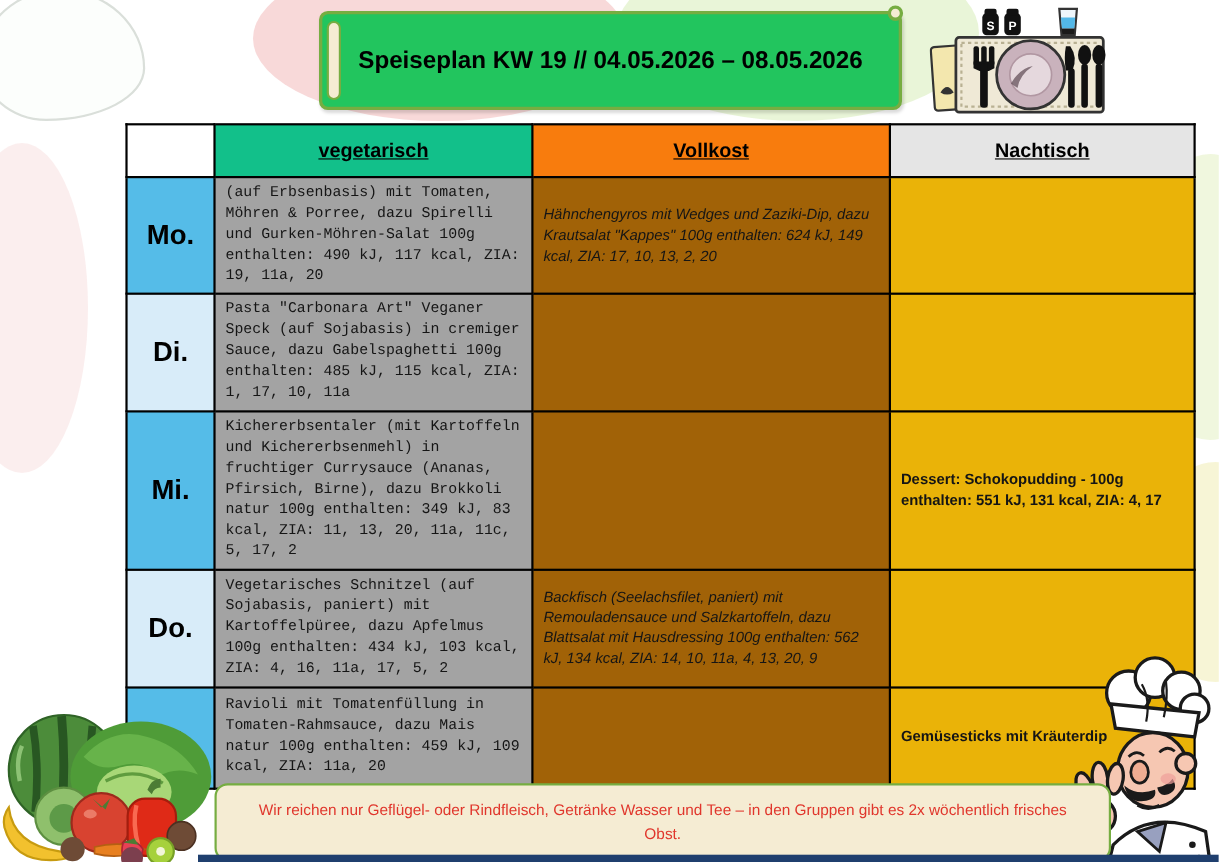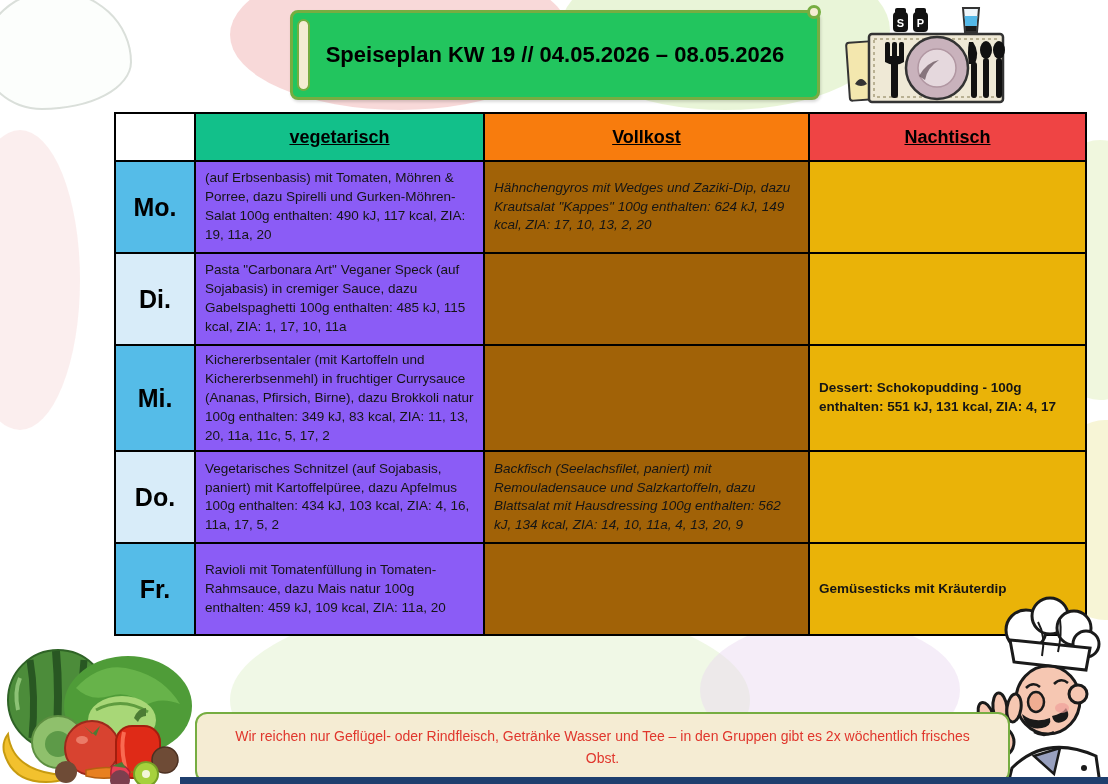--- a/index.html
+++ b/index.html
@@ -54,26 +54,26 @@
   }
   .menu-table td, .menu-table th { border:2px solid #000; vertical-align:middle; }
   .col-day  { width:80px; }
   .col-veg  { width:289px; }
   .col-voll { width:325px; }
   .col-nach { width:277px; }
   .header-row th { height:48px; font-size:18px; font-weight:bold; text-decoration:underline; color:#000; }
   .hdr-blank { background:#ffffff; }
   .hdr-veg   { background:#12c08a; }
   .hdr-voll  { background:#f87c0d; }
-  .hdr-nach  { background:#ef4444; }
+  .hdr-nach  { background:#e5e5e5; }
   .day-cell  { text-align:center; font-size:25px; font-weight:bold; color:#000; }
   .day-bright { background:#55bce8; }
   .day-light  { background:#d8ecf9; }
   .body-row { height:92px; }
-  .cell-veg  { background:#8b5cf6; }
+  .cell-veg  { background:#a3a3a3;font-family:Liberation Mono, monospace; }
   .cell-voll { background:#a16207;font-style:italic; }
   .cell-nach { background:#eab308;font-weight:bold; }
   .meal-cell { font-size:13.5px; line-height:1.4; padding:5px 9px; color:#151515; }
   
   .footer-note-box {
     position:absolute; left:195px; top:712px; width:815px; height:71px;
     background:#f5ecd3; border:2px solid #76ad41; border-radius:12px;
     display:flex; align-items:center; justify-content:center;
   }
   .footer-note {

